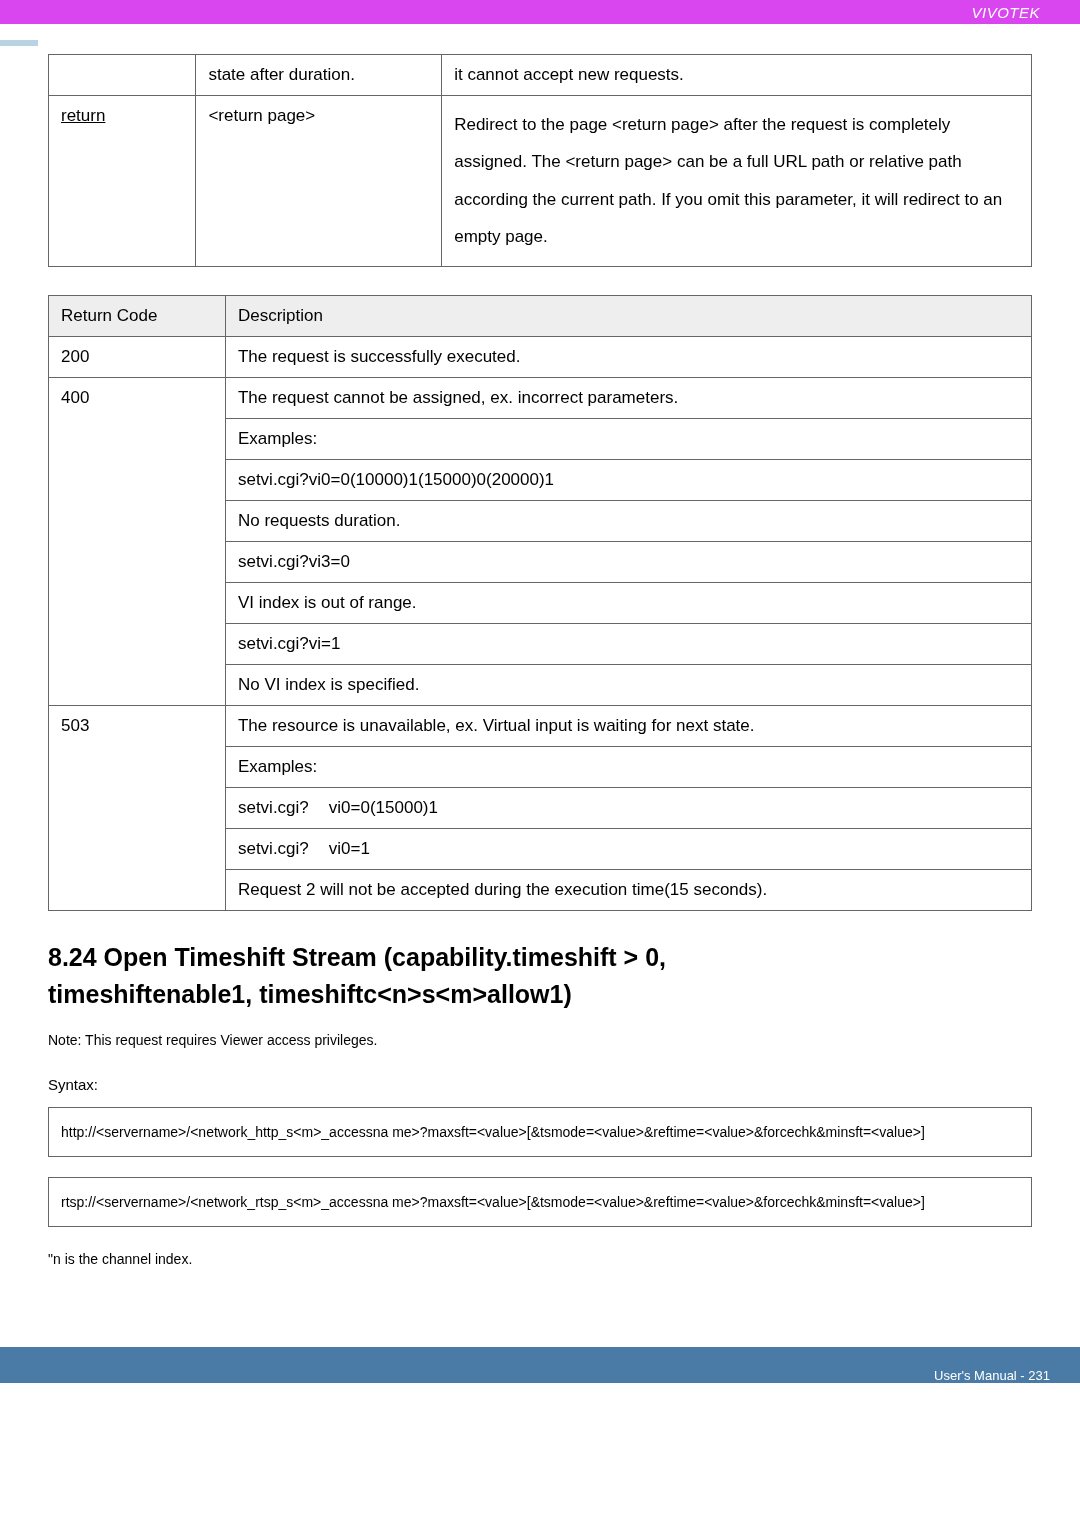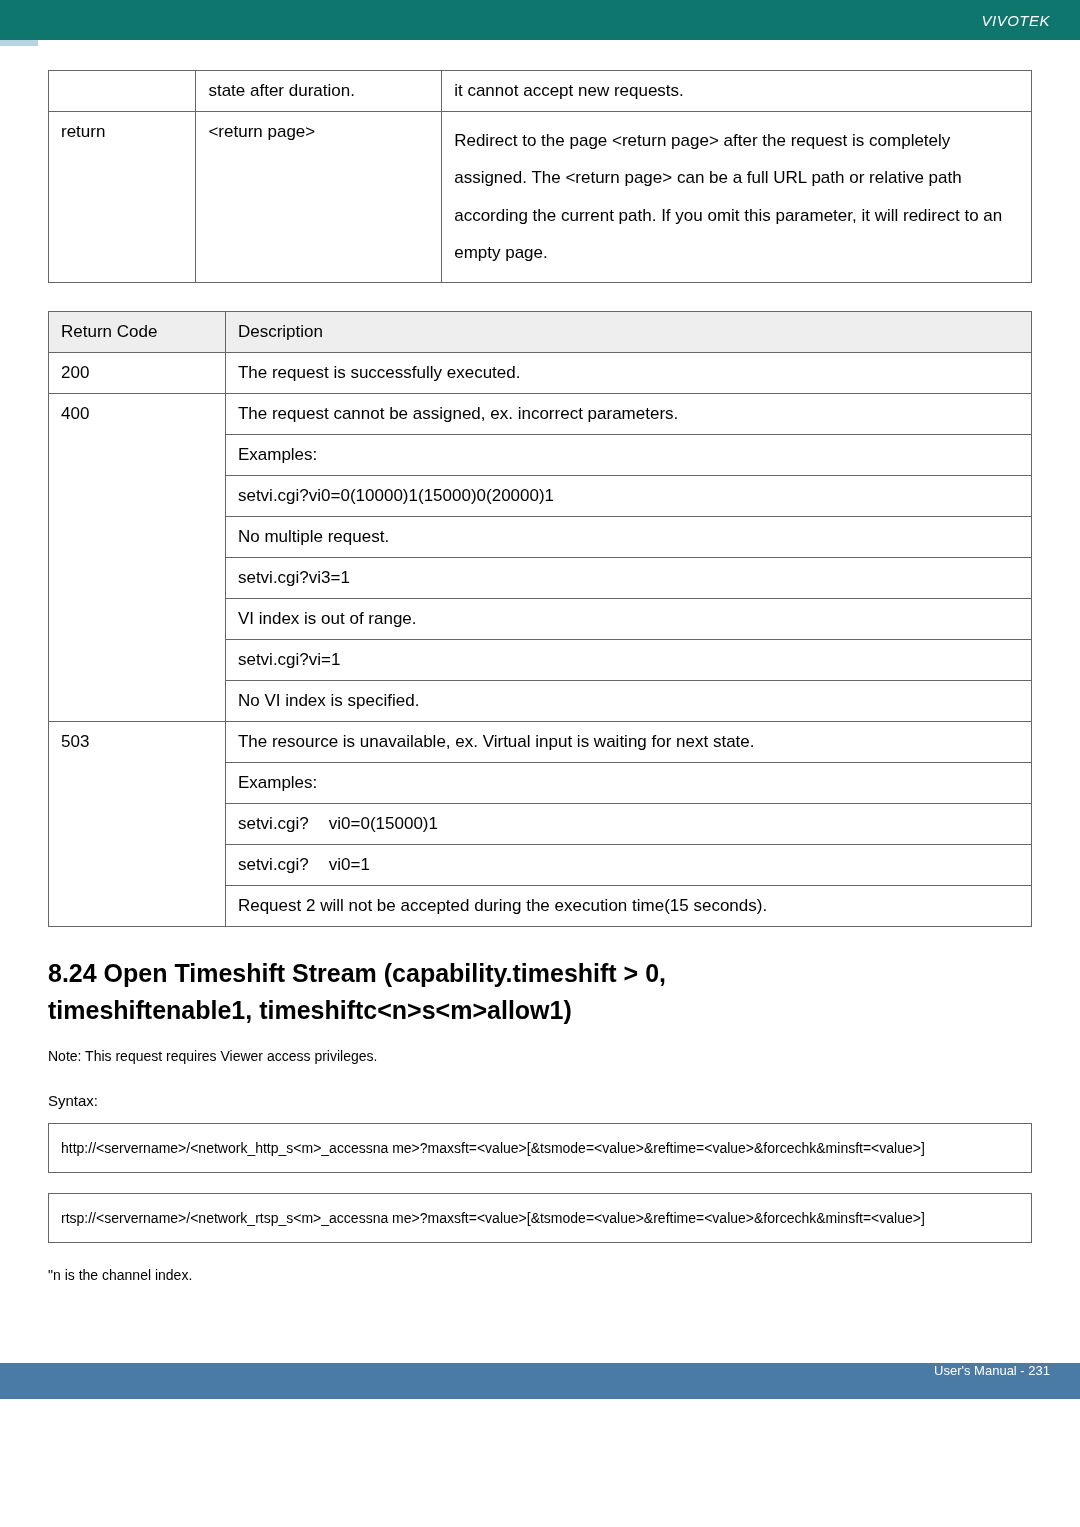--- a/index.html
+++ b/index.html
@@ -7,26 +7,26 @@
   padding: 0;
   box-sizing: border-box;
 }
 body {
   font-family: Arial, Helvetica, sans-serif;
   background: #fff;
   width: 1080px;
   color: #000;
 }
 .header-band {
-  height: 40px;
-  background: #0f766e;
+  height: 24px;
+  background: #d946ef;
   display: flex;
   align-items: center;
   justify-content: flex-end;
-  padding-right: 30px;
+  padding-right: 40px;
 }
 .header-band span {
   color: #fff;
   font-style: italic;
   font-size: 15px;
   letter-spacing: 0.5px;
 }
 .header-accent-left {
   position: absolute;
   left: 0;
@@ -88,30 +88,30 @@
   line-height: 2.0;
 }
 .footnote {
   font-size: 14px;
   margin-top: 24px;
 }
 .footer-band {
   height: 36px;
   background: #4a7ba6;
   display: flex;
-  align-items: flex-start;
+  align-items: flex-end;
   justify-content: flex-end;
   padding-right: 30px;
   margin-top: 50px;
 }
 .footer-band span {
   color: #fff;
   font-size: 13px;
 }
-.col-narrow { width: 15%; }
+.col-narrow { width: 15%; text-decoration: underline; }
 .col-mid { width: 25%; }
 .col-rc { width: 18%; }
 </style>
 </head>
 <body>
 
 <div class="header-band">
   <span>VIVOTEK</span>
 </div>
 <div class="header-accent-left"></div>
@@ -147,24 +147,24 @@
       <td rowspan="8">400</td>
       <td>The request cannot be assigned, ex. incorrect parameters.</td>
     </tr>
     <tr>
           <td>Examples:</td>
         </tr>
     <tr>
           <td>setvi.cgi?vi0=0(10000)1(15000)0(20000)1</td>
         </tr>
     <tr>
-          <td>No multiple request.</td>
-        </tr>
-    <tr>
-          <td>setvi.cgi?vi3=1</td>
+          <td>No requests duration.</td>
+        </tr>
+    <tr>
+          <td>setvi.cgi?vi3=0</td>
         </tr>
     <tr>
           <td>VI index is out of range.</td>
         </tr>
     <tr>
           <td>setvi.cgi?vi=1</td>
         </tr>
     <tr>
           <td>No VI index is specified.</td>
         </tr>

